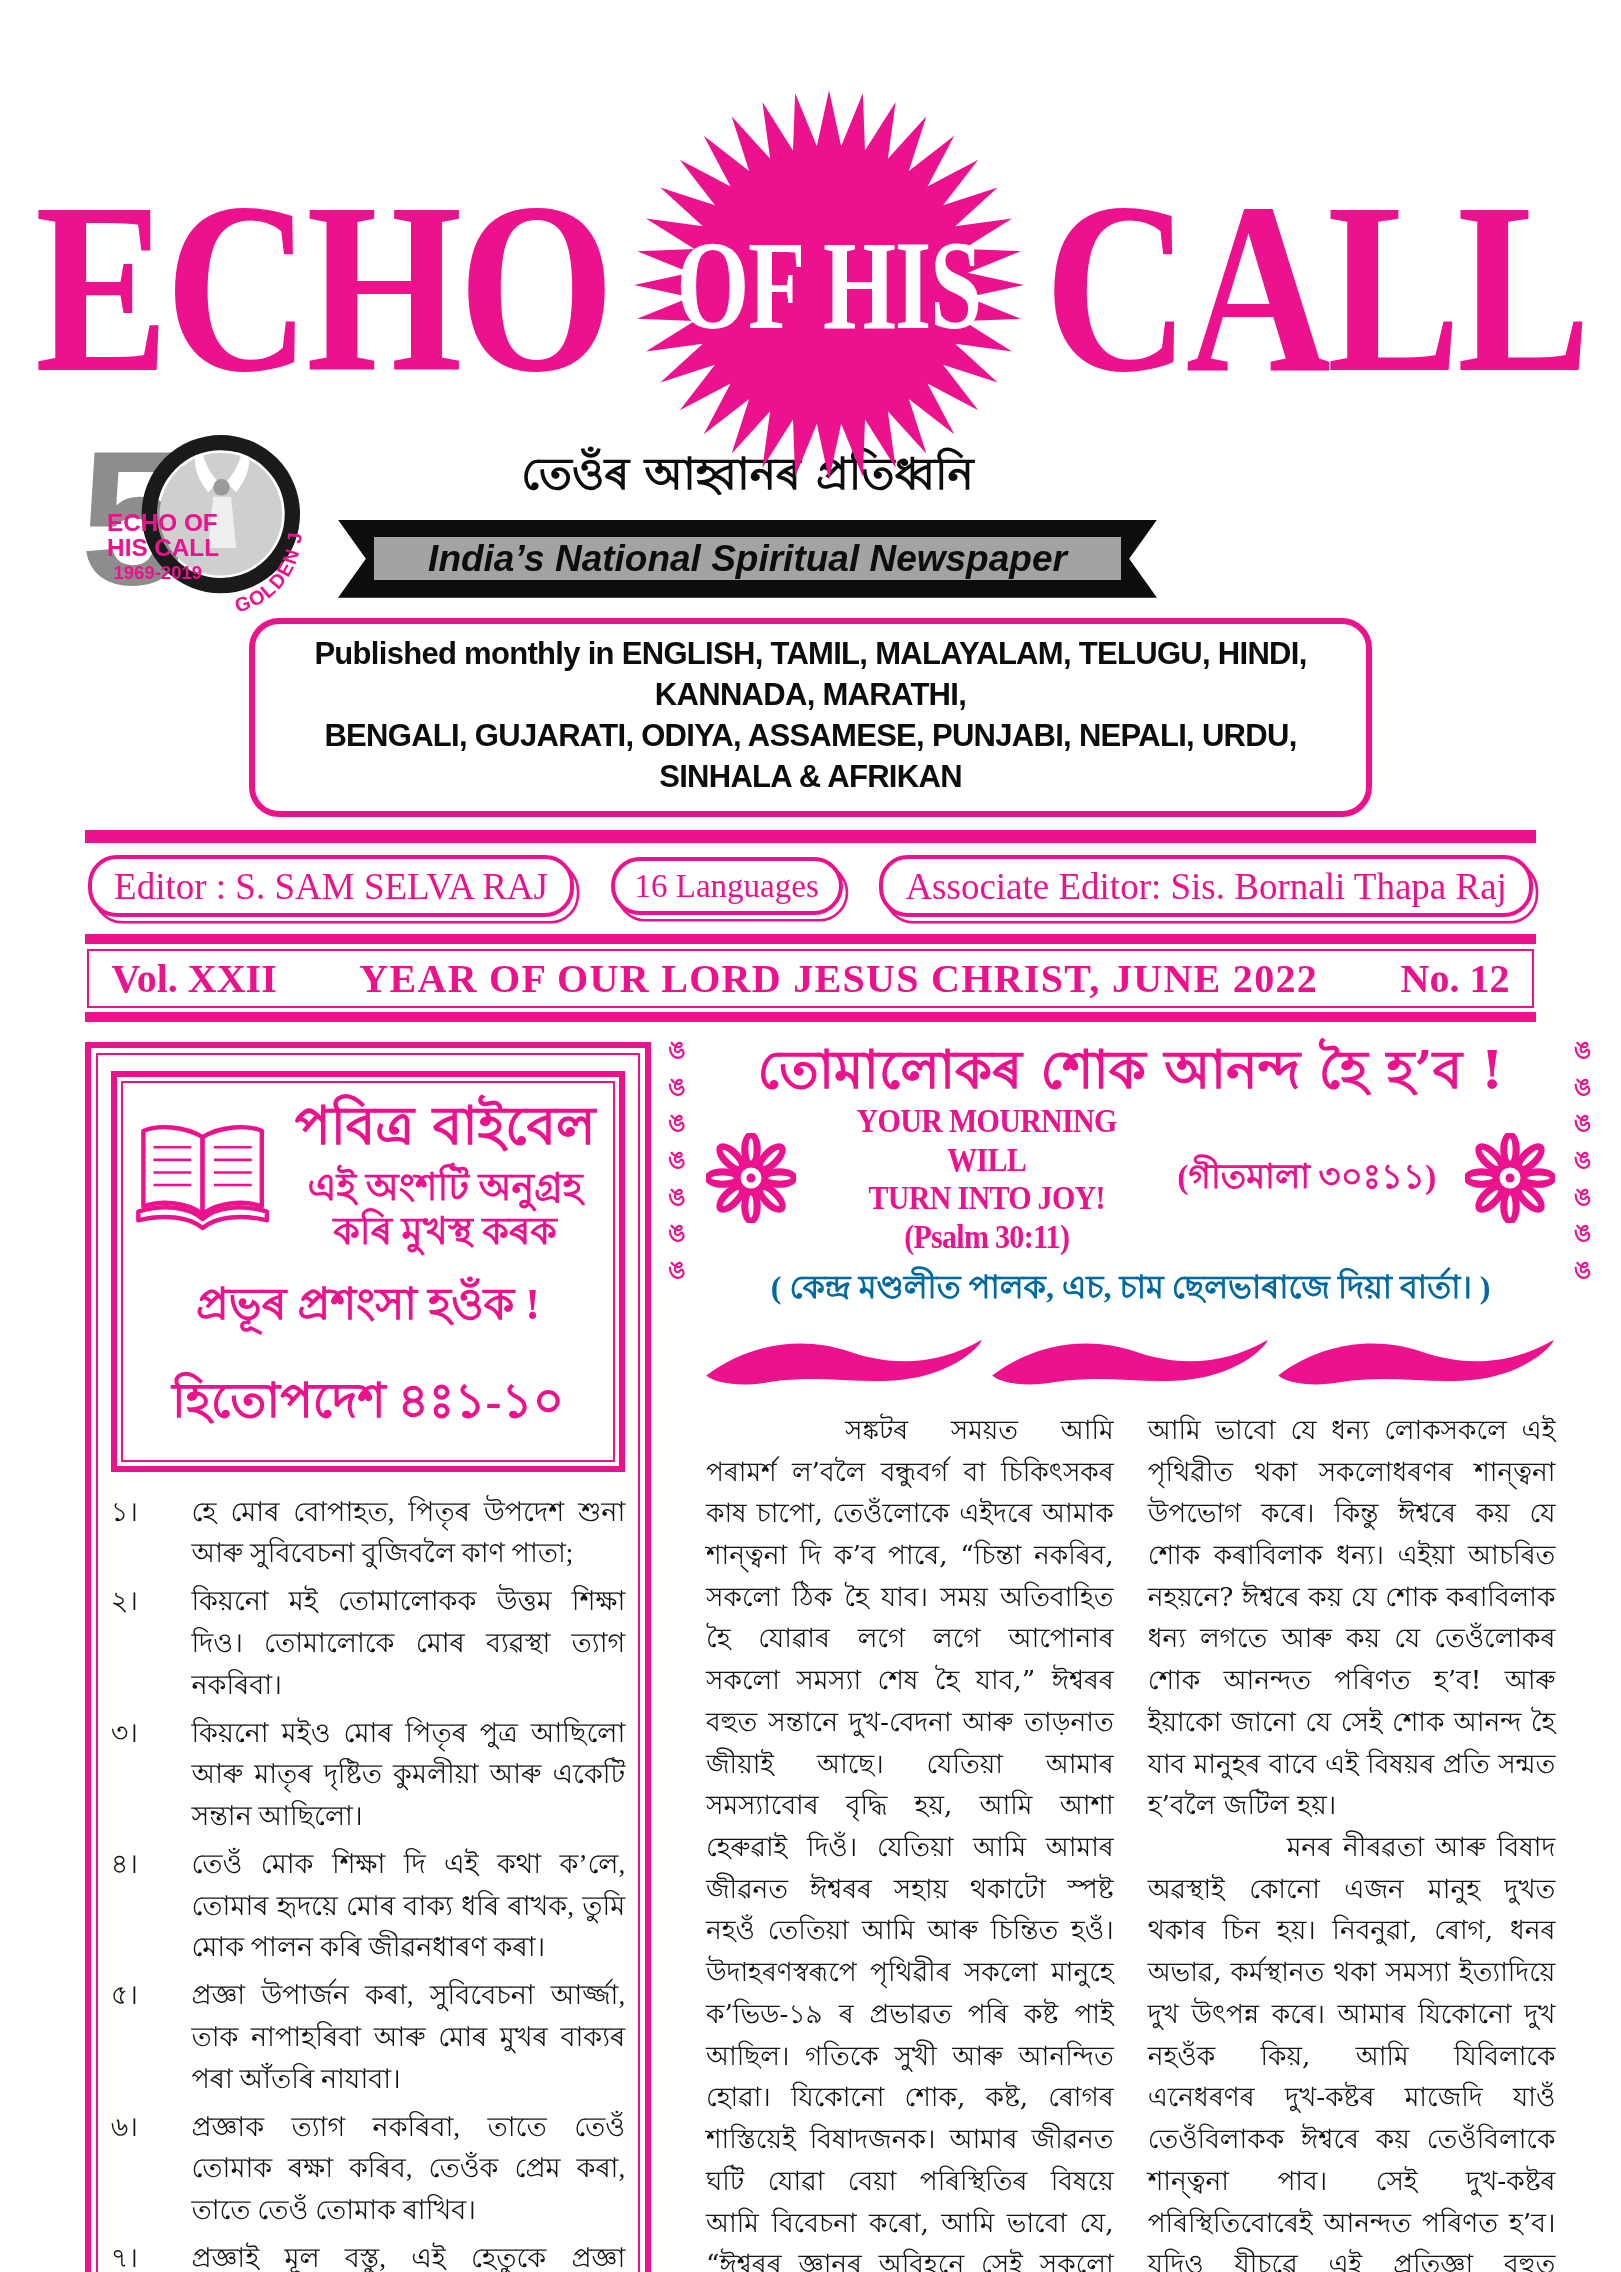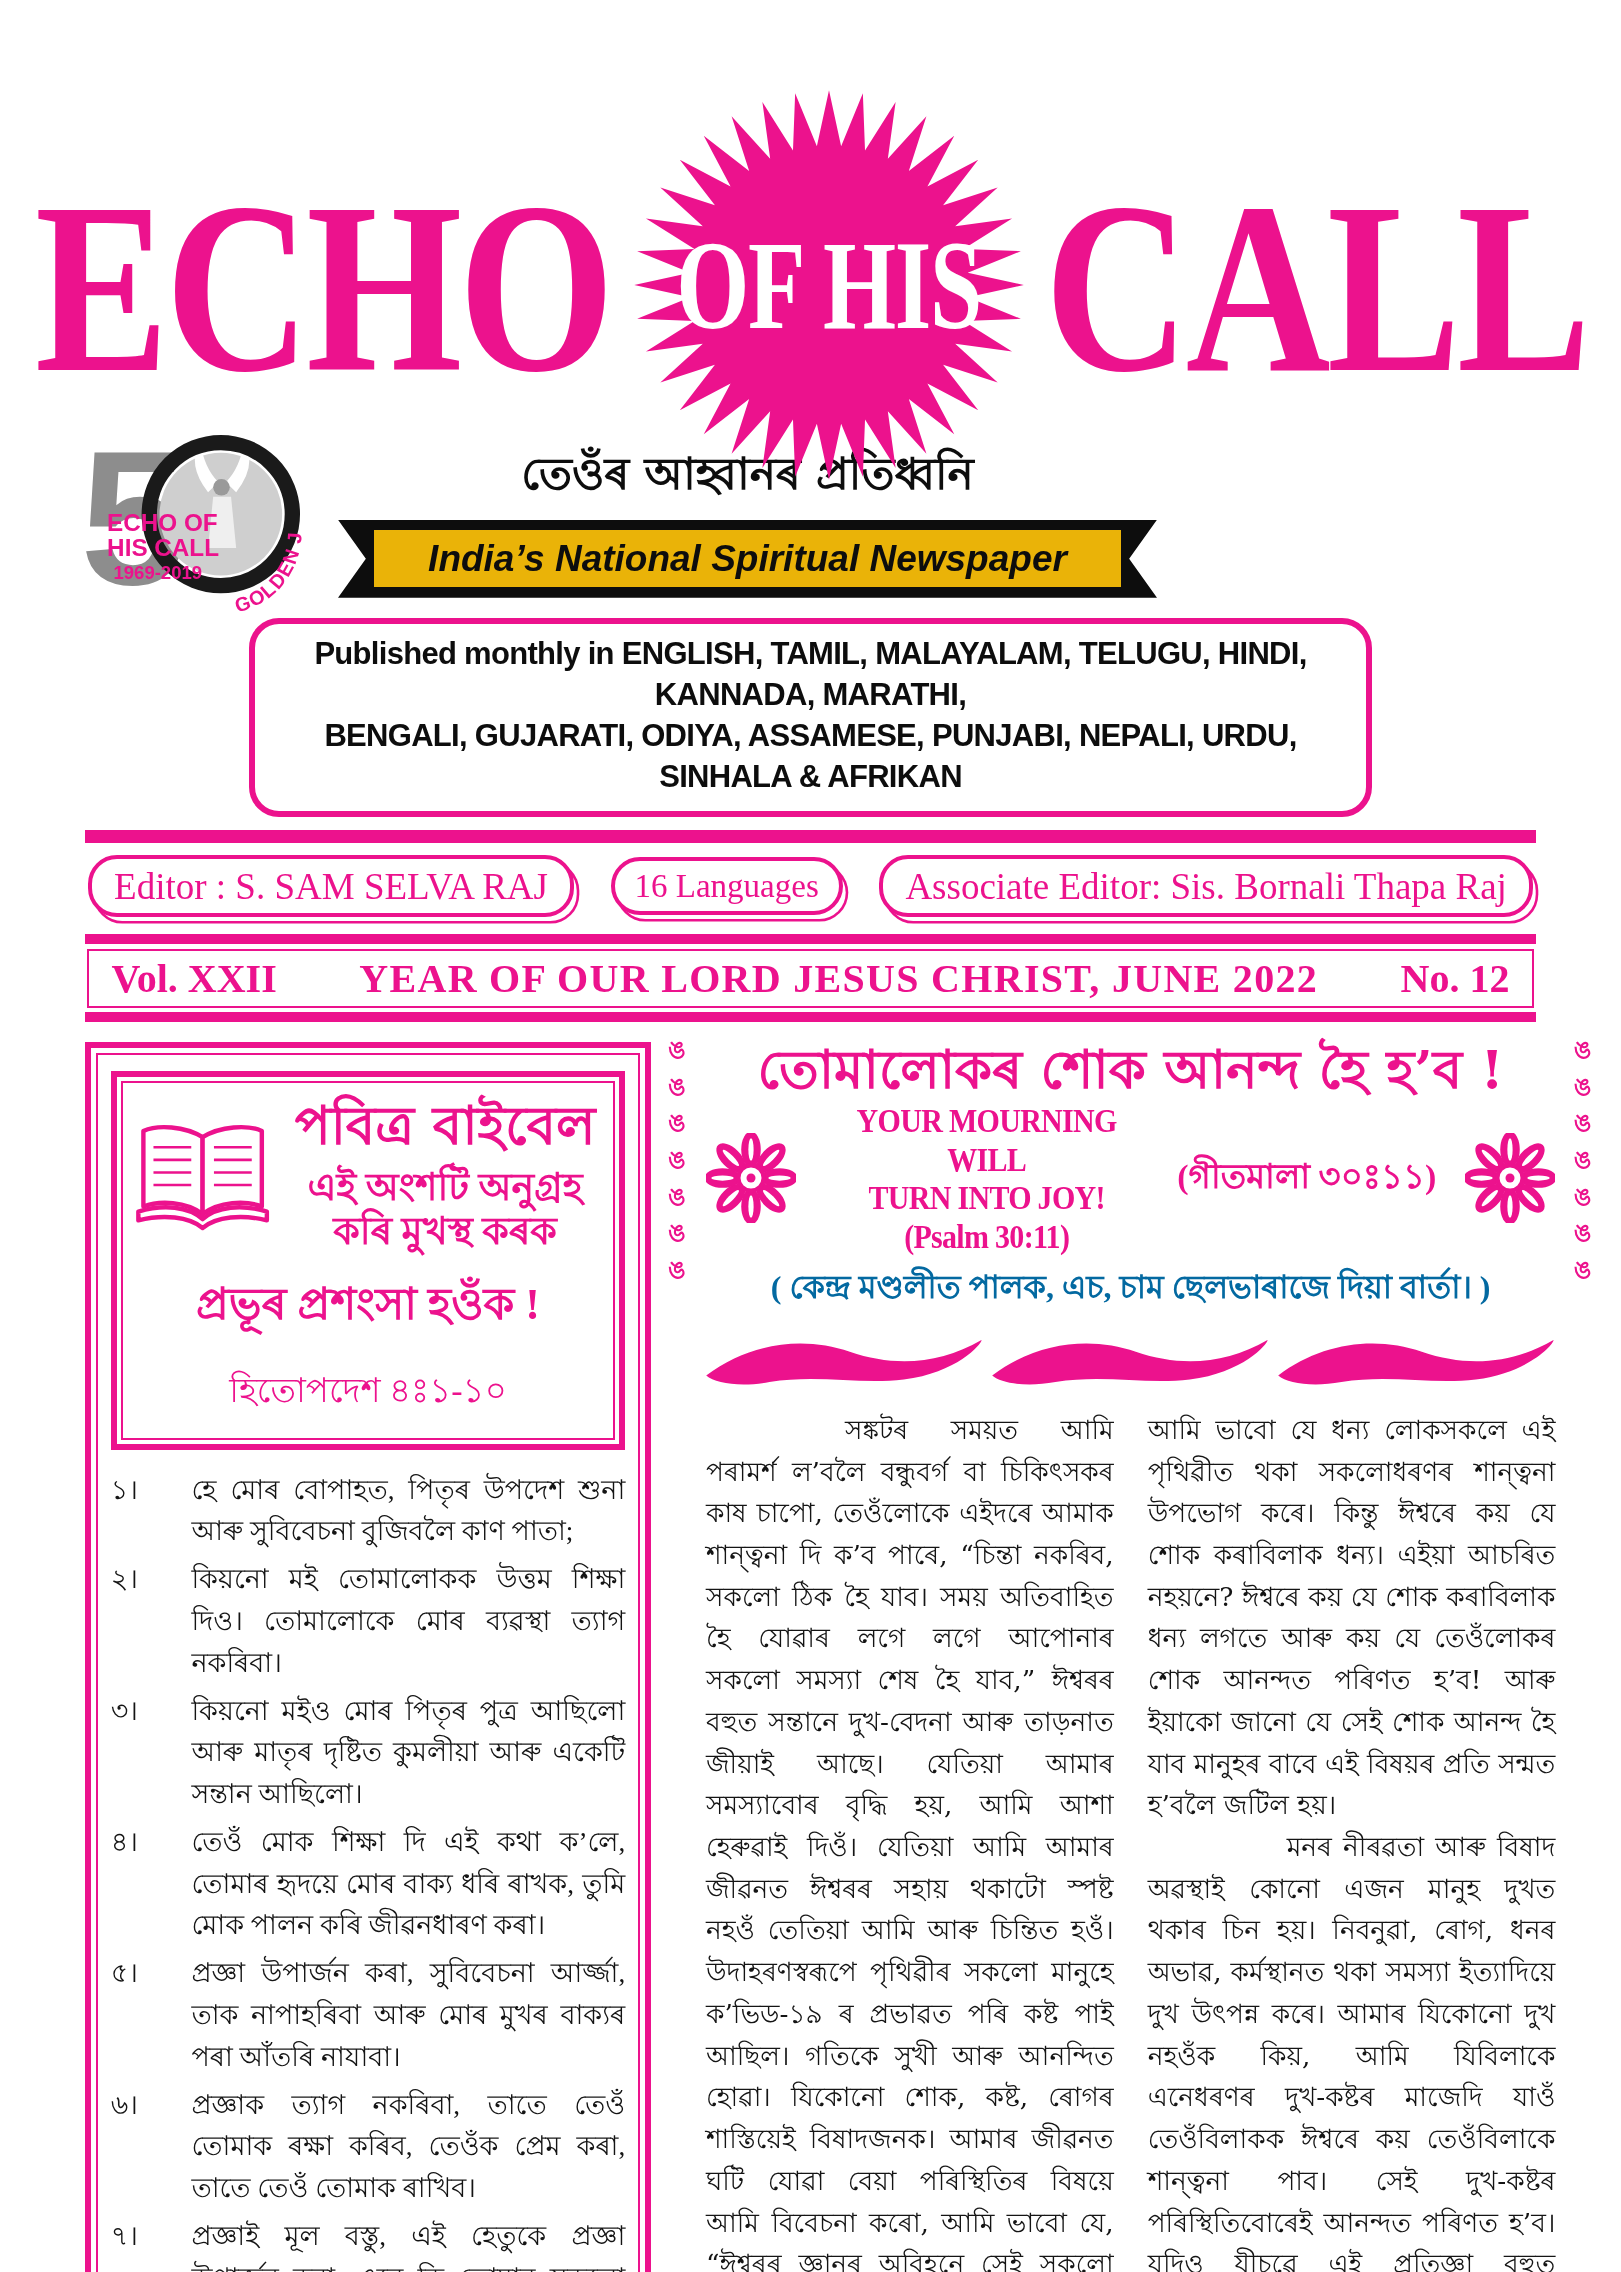--- a/index.html
+++ b/index.html
@@ -18,21 +18,21 @@
   .starburst-wrap{position:relative;width:396px;height:396px;flex:none;margin:-73px -5.3px -66px -5.3px;}
   .starburst-wrap svg{width:396px;height:396px;display:block;}
   .star-text{position:absolute;left:0;top:0;width:100%;height:100%;display:flex;align-items:center;justify-content:center;color:#fff;font-weight:bold;font-size:94px;letter-spacing:-1.3px;transform:scaleY(1.35);white-space:nowrap;}
 
   
   .subhead{display:grid;grid-template-columns:231px 1fr 357px;align-items:start;margin-top:4px;position:relative;z-index:1;}
   .jubilee svg{width:218px;height:198px;display:block;margin-top:-4px;}
   .subcenter{text-align:center;padding-top:30px;}
   .assamese-subtitle{font-size:44px;font-weight:bold;color:#0d0d0d;line-height:1.05;font-family:"DejaVu Serif","DejaVu Sans",serif;}
   .ribbon{margin:22.5px auto 0 auto;width:819px;height:78px;background:#0d0d0d;clip-path:polygon(0% 0%,100% 0%,96.6% 50%,100% 100%,0% 100%,3.4% 50%);display:flex;align-items:center;justify-content:center;}
-  .ribbon-inner{width:747px;height:57px;background:#eab308;display:flex;align-items:center;justify-content:center;}
+  .ribbon-inner{width:747px;height:43px;background:#a3a3a3;display:flex;align-items:center;justify-content:center;}
   .ribbon-inner span{font-family:"Liberation Sans","DejaVu Sans",sans-serif;font-weight:bold;font-style:italic;font-size:37px;color:#0d0d0d;white-space:nowrap;}
   .subright{padding-top:38px;text-align:left;}
   .edition{font-size:58px;font-weight:bold;letter-spacing:0.7px;color:#0d0d0d;transform:scaleY(1.1);transform-origin:top left;}
   .price{margin-top:49px;margin-left:46px;color:var(--pink);font-weight:bold;font-style:italic;font-size:55px;font-family:"Liberation Sans","DejaVu Sans",sans-serif;}
 
   
   .published-box{margin:2.6px auto 0 auto;width:1123px;border:6.6px solid var(--pink);border-radius:30px;padding:10.6px 20px 13.2px 20px;text-align:center;font-family:"Liberation Sans","DejaVu Sans",sans-serif;font-weight:bold;font-size:31px;line-height:1.32;color:#0d0d0d;letter-spacing:-0.7px;}
 
   .rule{height:13.2px;background:var(--pink);margin-top:13.2px;}
 
@@ -55,21 +55,21 @@
   .bible-panel{border:6.6px solid var(--pink);padding:4.6px;}
   .bible-panel-inner{border:2.6px solid var(--pink);padding:16px 13.2px 26.4px 13.2px;}
   .bible-head{border:6px solid var(--pink);padding:4px;}
   .bible-head-inner{border:2px solid var(--pink);padding:13.2px 9.2px 17px 9.2px;text-align:center;color:var(--pink);}
   .bh-row{display:flex;align-items:center;gap:9.2px;}
   .bh-row svg{width:145px;height:126px;flex:none;}
   .bh-texts{flex:1;}
   .bh-title{font-size:53px;font-weight:bold;line-height:1.1;font-family:"DejaVu Serif",serif;}
   .bh-line1{font-size:38px;font-weight:bold;margin-top:12px;line-height:1.15;}
   .bh-line2{font-size:44px;font-weight:bold;margin-top:17px;}
-  .bh-ref{font-size:34px;font-weight:normal;margin-top:20px;}
+  .bh-ref{font-size:48px;font-weight:bold;margin-top:20px;}
   .verses{margin-top:20px;}
   .verse{display:flex;gap:6.6px;font-size:27px;line-height:1.54;margin-bottom:6.6px;color:var(--ink);}
   .vnum{flex:none;width:74px;}
   .vtext{flex:1;text-align:justify;}
 
   
   .article{position:relative;padding:0 36px 0 38px;}
   .orn{position:absolute;top:-4px;height:244px;display:flex;flex-direction:column;justify-content:space-between;color:var(--pink);font-weight:bold;font-size:24px;line-height:1;}
   .orn-left{left:0;}
   .orn-right{right:0;}

